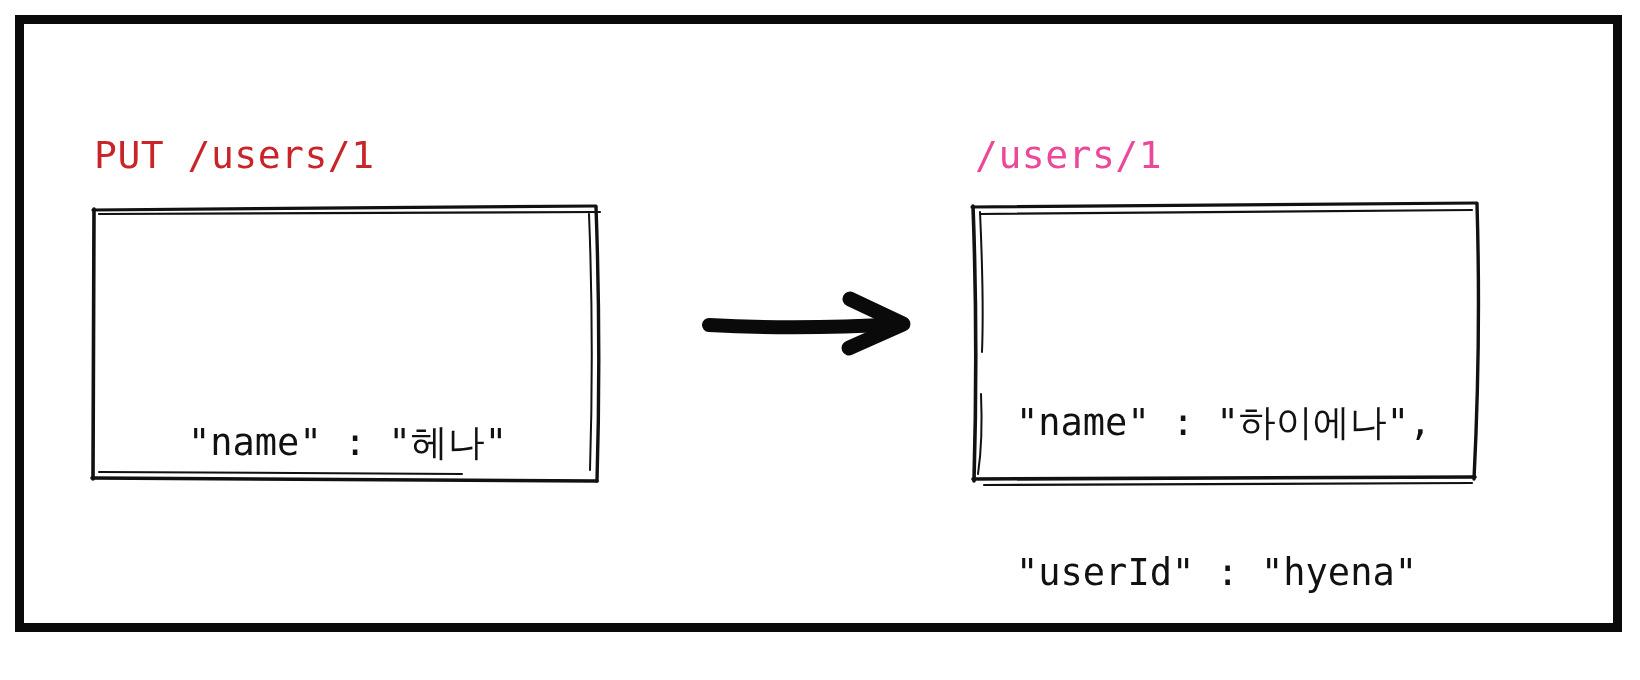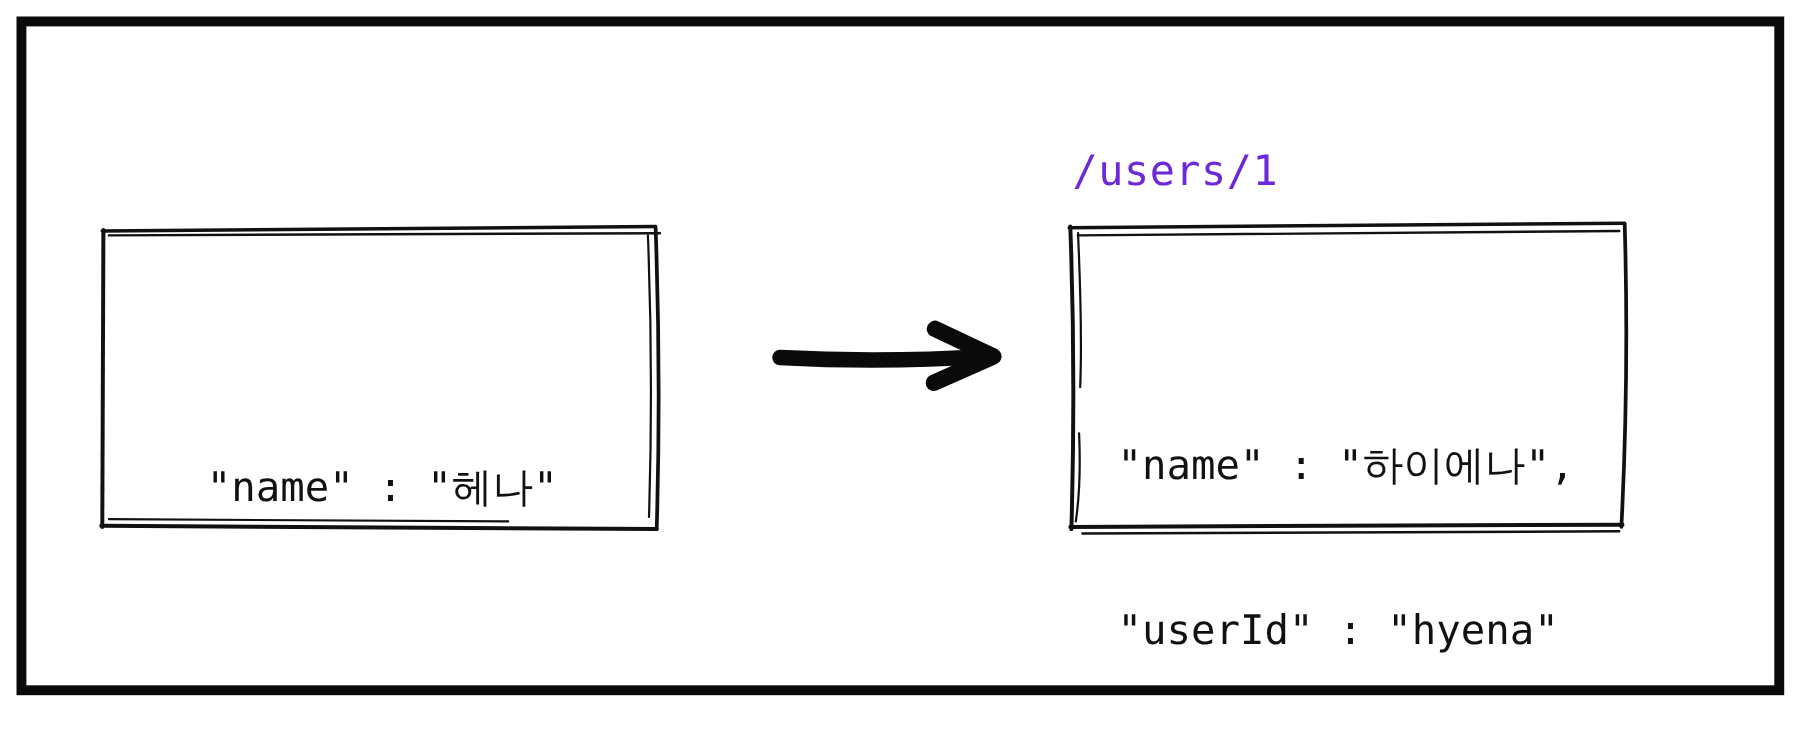--- a/index.html
+++ b/index.html
@@ -47,21 +47,21 @@
     letter-spacing: 0.5px;
   }
   #label-left {
     left: 94px;
     top: 136px;
     color: #c8252b;
   }
   #label-right {
     left: 975px;
     top: 136px;
-    color: #6d28d9;
+    color: #ec4899;
   }
   
   .box-text {
     position: absolute;
     white-space: pre;
     font-family: "DejaVu Sans Mono", "Liberation Mono", monospace;
     font-size: 37px;
     line-height: 1.35;
     color: #111111;
     letter-spacing: 0px;
@@ -114,20 +114,21 @@
       <path d="M981 394 Q983 440 978 474" stroke-width="2.0"></path>
 
       <path d="M1477 204 Q1481 340 1474 479" stroke-width="3.4"></path>
 
       <path d="M973 479 L1475 477" stroke-width="3.6"></path>
       <path d="M984 485 L1472 483" stroke-width="2.2"></path>
     </g>
 
   </svg>
 
+  <div class="route-label" id="label-left">PUT /users/1</div>
 
   <div class="route-label" id="label-right">/users/1</div>
 
   <div class="box-text" id="body-left">
     <span class="code-line">"name" : "헤나"</span>
   </div>
 
   <div class="box-text" id="body-right">
     <span class="code-line">"name" : "하이에나",</span>
     <span class="code-line">"userId" : "hyena"</span>

